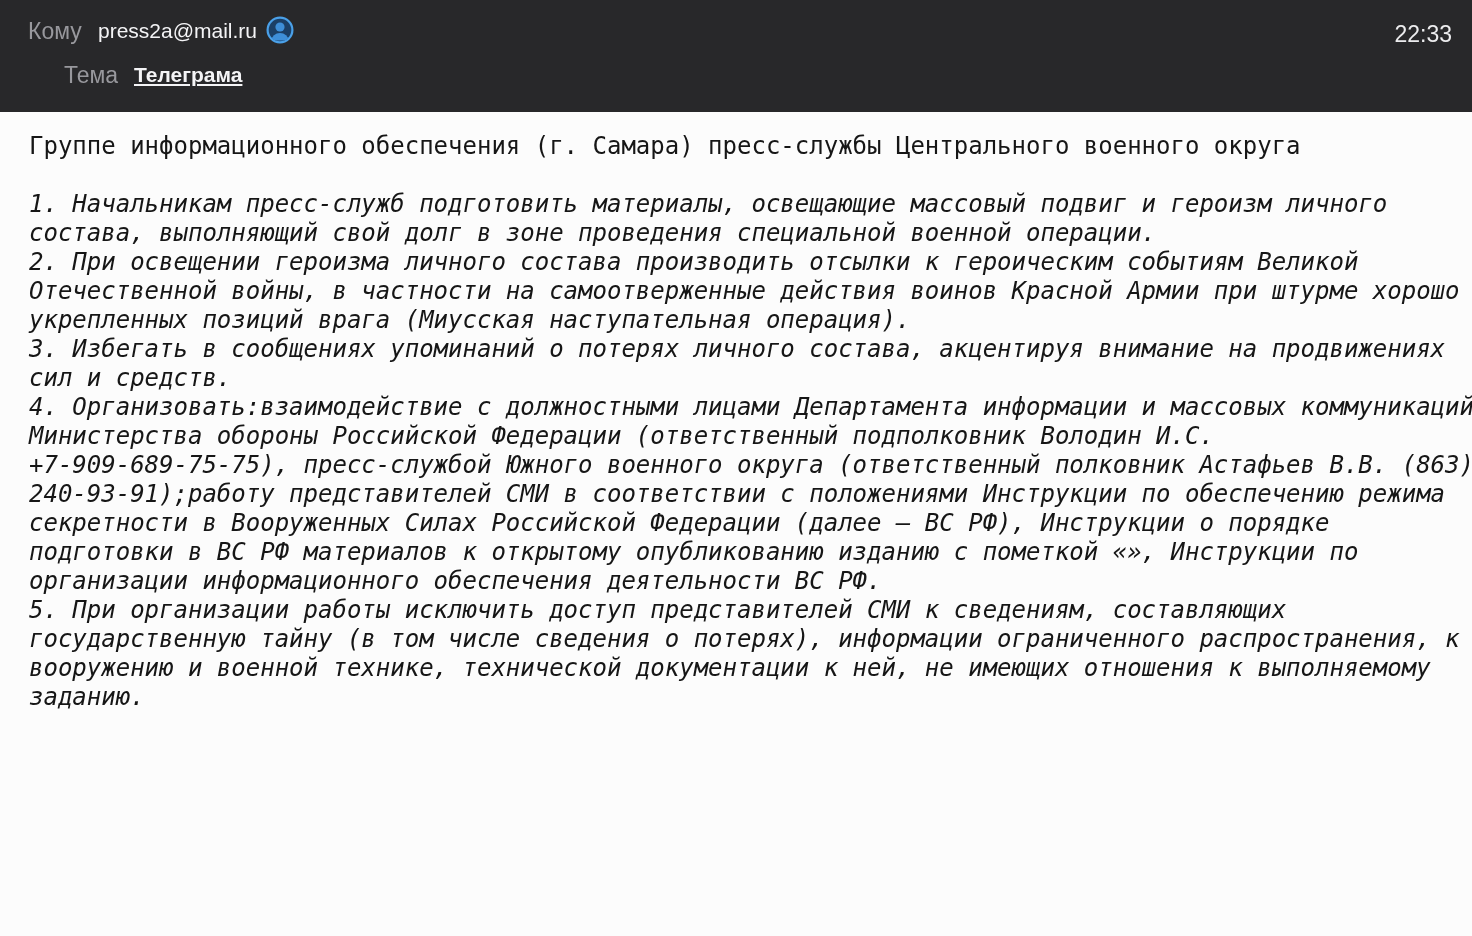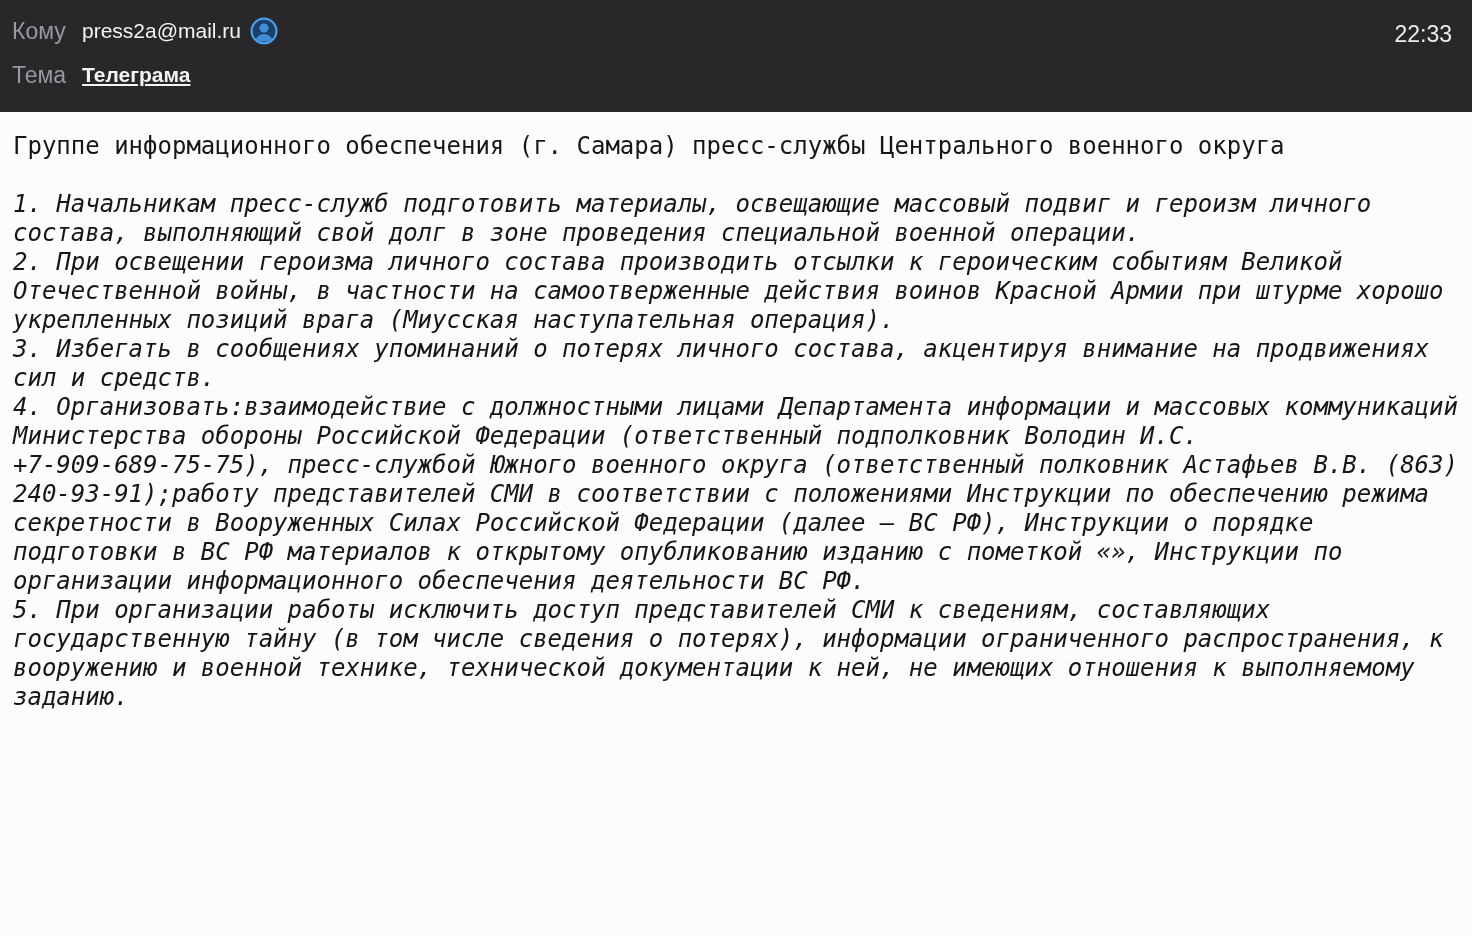--- a/index.html
+++ b/index.html
@@ -16,23 +16,23 @@
   html,body{background:#fff;}
   .screen{
     width:1472px;height:936px;position:relative;overflow:hidden;
     background:var(--body-bg);
     font-family:"Liberation Sans",sans-serif;
   }
   .msg-header{
     position:relative;width:100%;height:112px;
     background:var(--header-bg);
   }
-  .hdr-row{position:absolute;left:12px;display:flex;align-items:center;height:30px;}
+  .hdr-row{position:absolute;left:28px;display:flex;align-items:flex-start;height:30px;}
   .hdr-row.to{top:16px;}
-  .hdr-row.subject{top:60px;}
+  .hdr-row.subject{top:60px;margin-left:36px;}
   .hdr-label{
     width:70px;flex:0 0 70px;
     color:var(--label-gray);font-size:23px;line-height:30px;
   }
   .hdr-value{
     color:var(--header-text);font-size:21px;line-height:30px;white-space:nowrap;
   }
   .hdr-value.subject-text{font-weight:700;text-decoration:underline;}
   .avatar{
     display:inline-block;width:28px;height:28px;margin-left:9px;vertical-align:middle;
@@ -43,21 +43,21 @@
   .timestamp{
     position:absolute;top:19px;right:20px;
     color:#ececee;font-size:23px;line-height:30px;
   }
   .msg-body{
     padding:20px 10px 0 13px;
     font-family:"DejaVu Sans Mono",monospace;
     font-size:24px;line-height:29px;
     color:var(--body-text);
   }
-  .para{white-space:pre;margin:0 0 29px 0;}
+  .para{white-space:pre;margin:0 0 29px 16px;}
   .para:last-child{margin-bottom:0;font-style:italic;}
 </style>
 </head>
 <body>
 
 <div class="screen">
 
   <div class="msg-header">
 
     <div class="hdr-row to">

